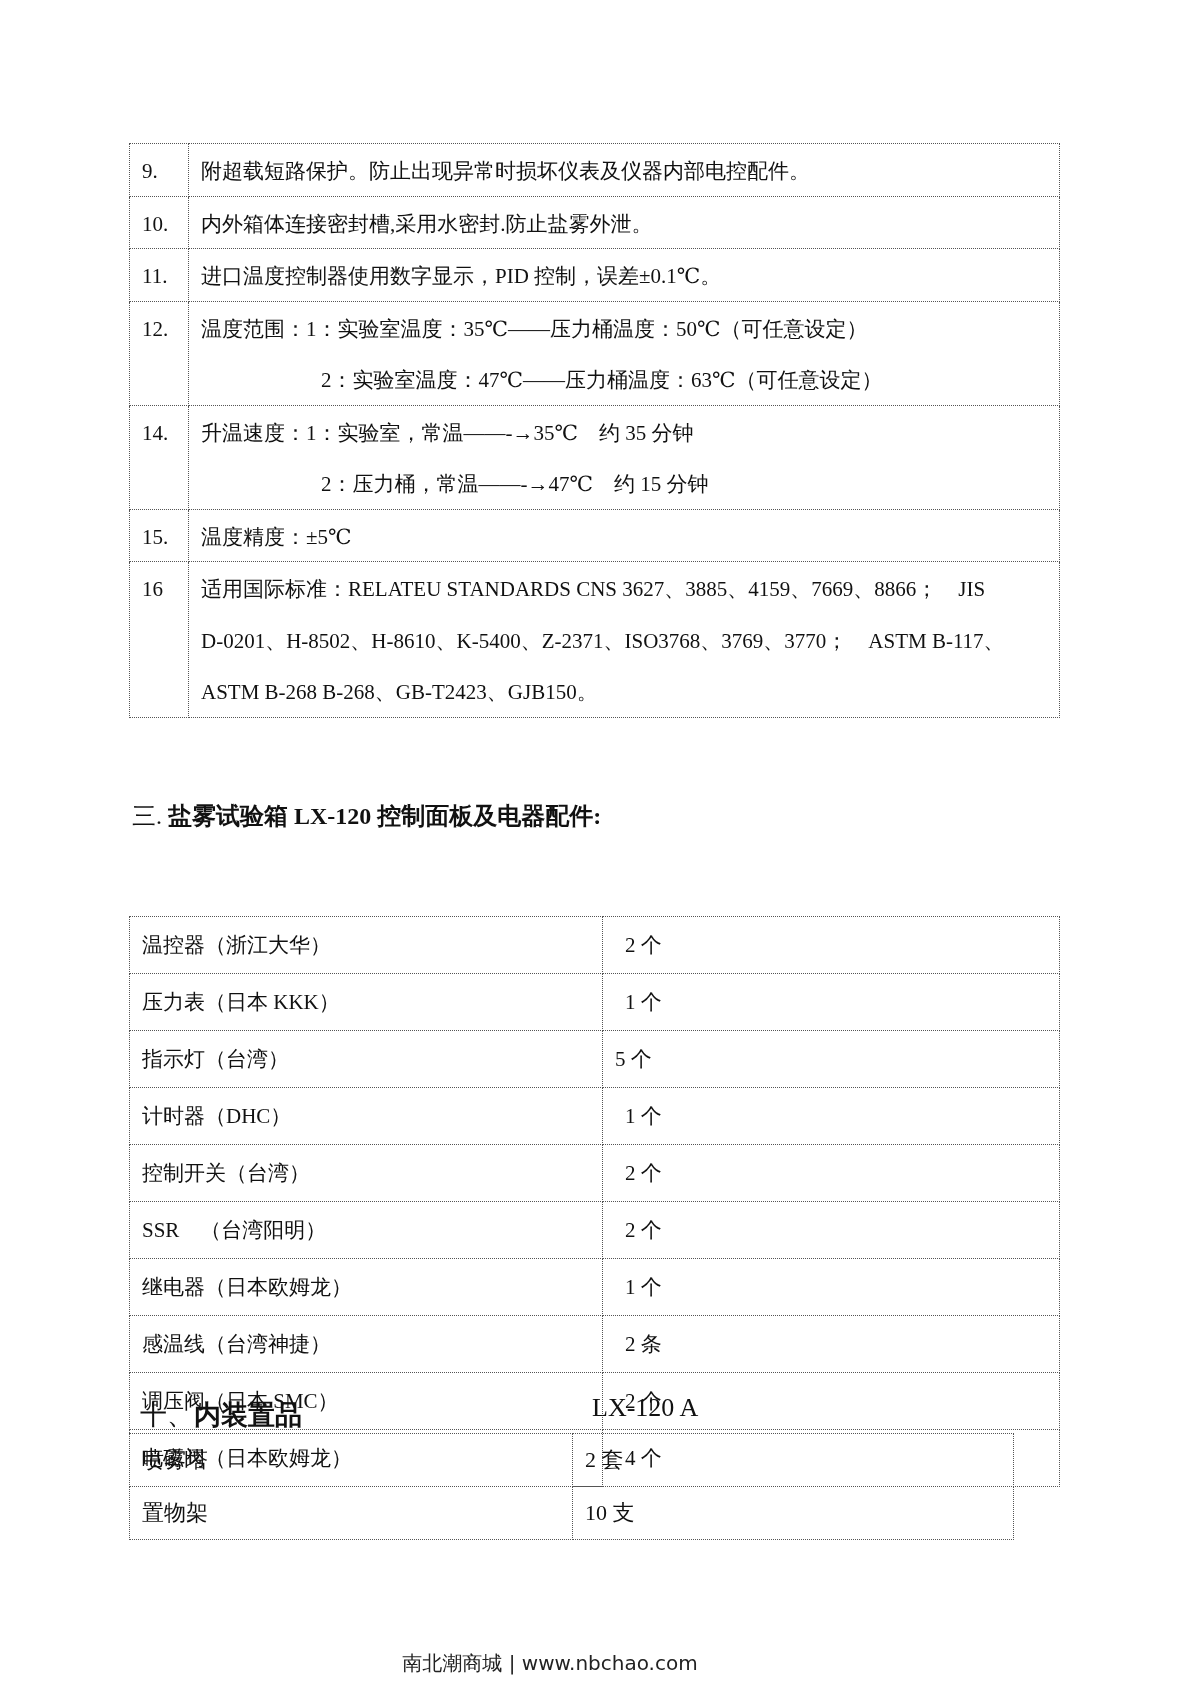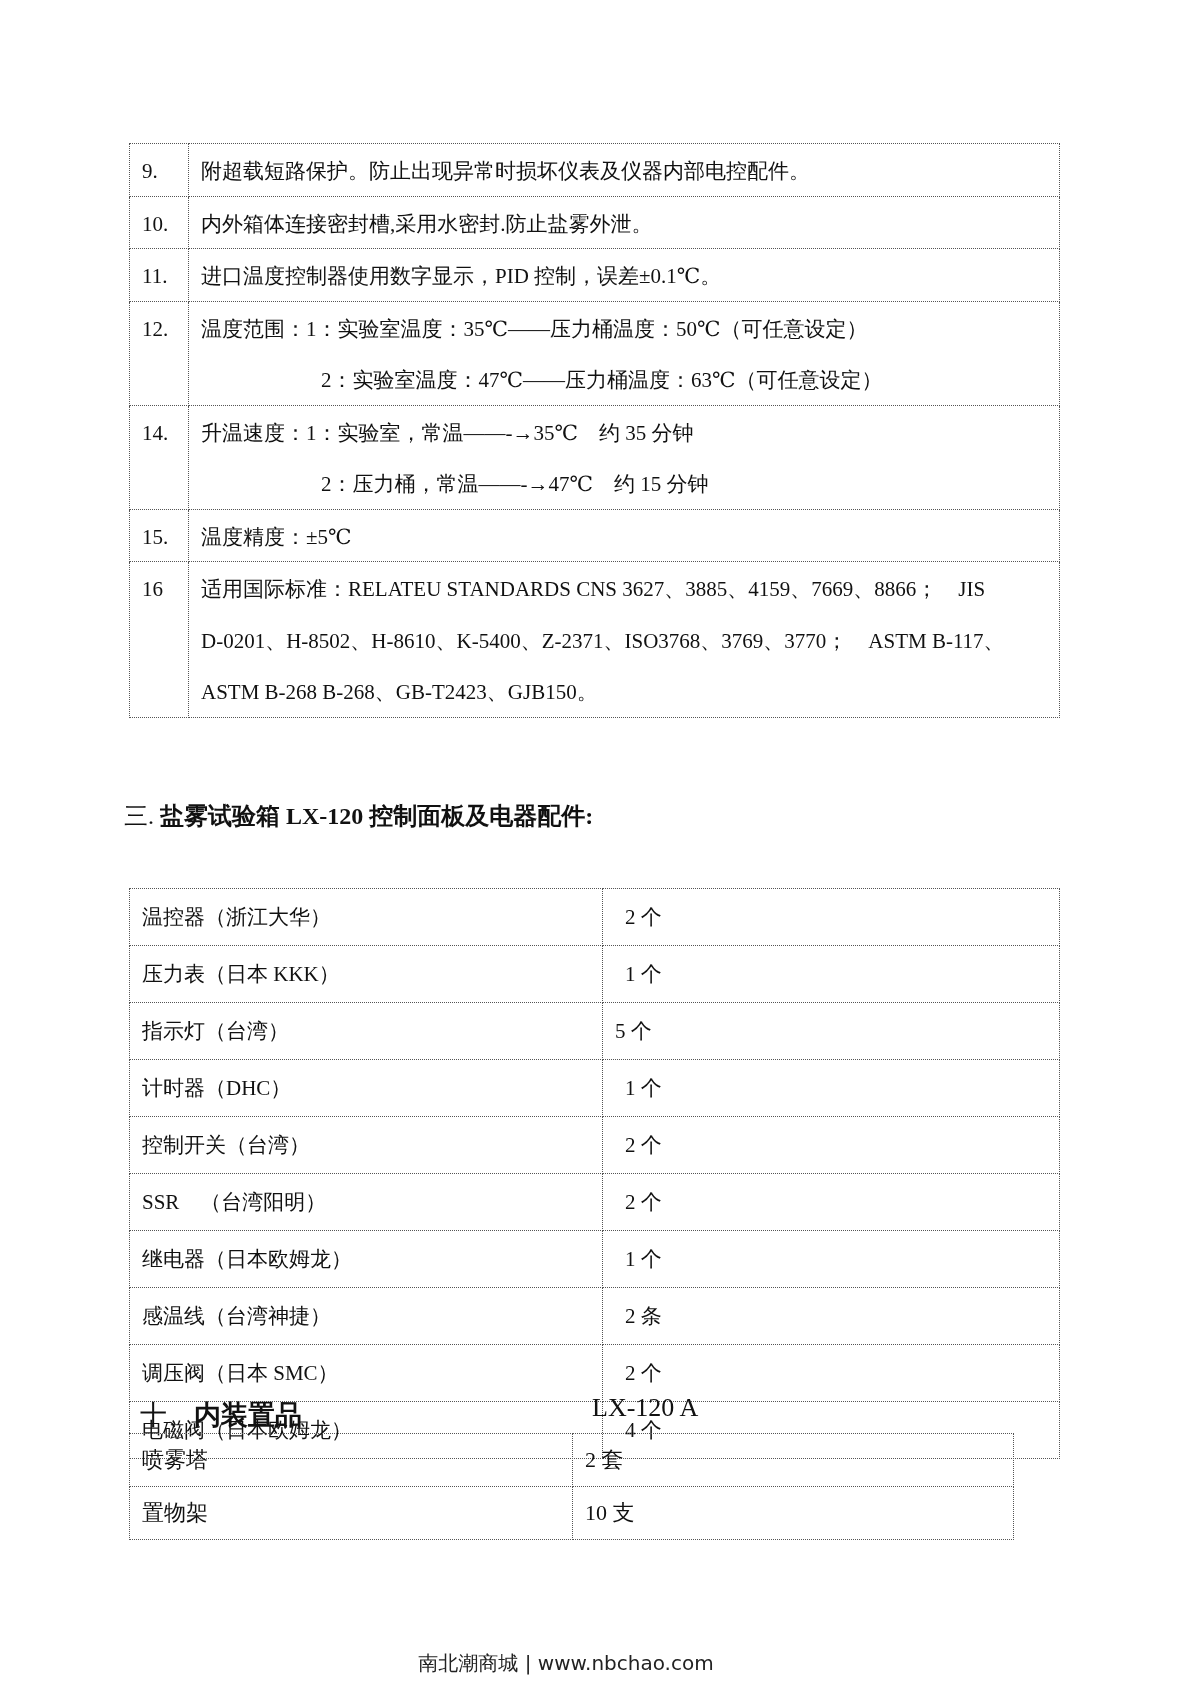--- a/index.html
+++ b/index.html
@@ -15,40 +15,40 @@
     font-size: 21px;
     vertical-align: top;
     white-space: nowrap;
   }
   
   #spec-table { left: 129px; top: 143px; width: 931px; }
   #spec-table td.num { width: 46px; }
   #spec-table td .line { height: 51.5px; line-height: 54px; }
   #spec-table td .indent { padding-left: 120px; }
   
-  #parts-table { left: 129px; top: 888px; width: 931px; }
+  #parts-table { left: 129px; top: 916px; width: 931px; }
   #parts-table td { height: 50.4px; line-height: 56px; font-size: 21px; }
   #parts-table td.col1 { width: 460px; }
   #parts-table td.qty { padding-left: 22px; }
   #parts-table td.qty.tight { padding-left: 12px; }
   
   #accessory-table { left: 129px; top: 1433px; width: 885px; }
   #accessory-table td { height: 50.5px; line-height: 52px; font-size: 22px; padding-left: 12px; }
   #accessory-table td.col1 { width: 430px; }
   .heading {
     position: absolute; font-size: 24px; white-space: nowrap;
   }
   .heading b { font-weight: bold; }
-  #section3-heading { left: 124px; top: 800px; }
+  #section3-heading { left: 132px; top: 800px; }
   #section10-heading { left: 140px; top: 1397px; font-size: 27px; }
   #section10-model { left: 592px; top: 1393px; font-size: 26px; }
   #footer {
     position: absolute; left: 0; width: 1100px; top: 1650px;
     text-align: center; font-family: "DejaVu Sans", "Liberation Sans", sans-serif;
-    font-size: 20px; color: #222222; padding-left: 16px;
+    font-size: 20px; color: #222222;
   }
 </style>
 </head>
 <body>
 
 <table id="spec-table" class="tbl">
   <tbody>
     <tr>
       <td class="num">
           <div class="line">9.</div>

